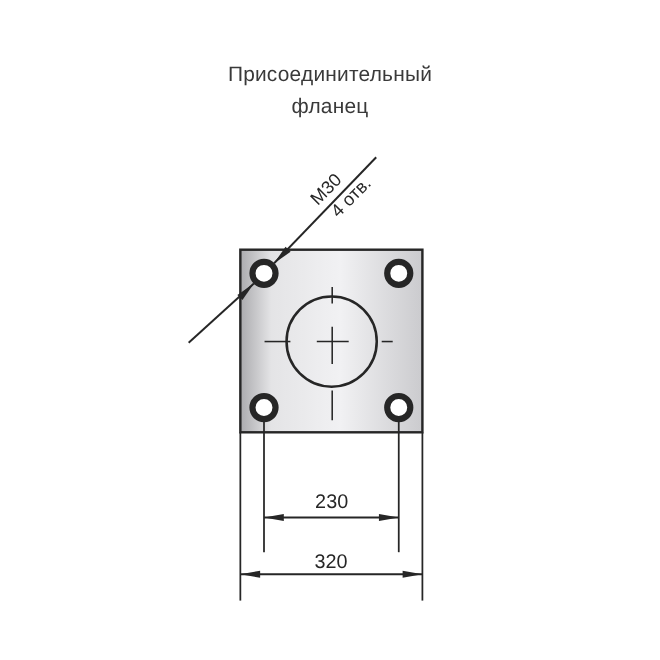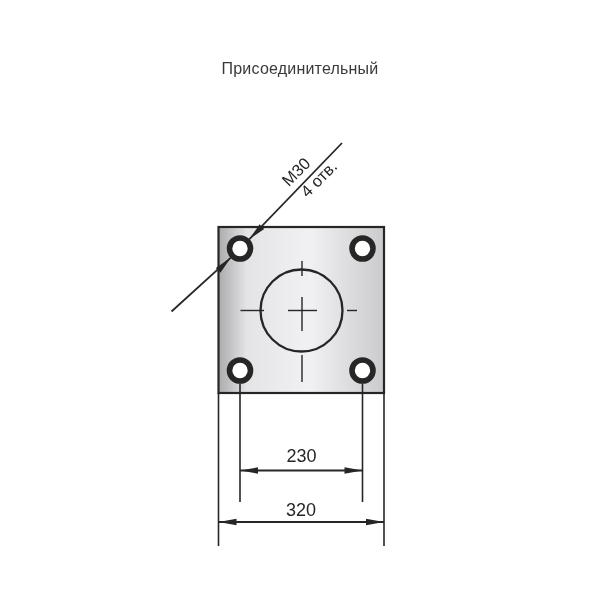--- a/index.html
+++ b/index.html
@@ -5,21 +5,21 @@
   html,body { margin:0; padding:0; background:#ffffff; }
   .canvas {
     position:relative; width:600px; height:600px; overflow:hidden;
     background: var(--page-bg, #ffffff);
     font-family:"Liberation Sans", sans-serif;
   }
   .title {
     position:absolute; top:54px; left:0; width:100%;
     text-align:center;
     color: var(--title-text, #3a3a3a);
-    font-size:16px; line-height:29px; font-weight:400; letter-spacing:0.2px;
+    font-size:19px; line-height:29px; font-weight:400; letter-spacing:0.2px;
   }
   svg.drawing { position:absolute; left:0; top:0; }
   svg text {
     fill: var(--ink, #262626);
     font-family:"Liberation Sans", sans-serif;
   }
   .dim-text { font-size:18px; }
   .callout-text { font-size:16.5px; }
   .ink-line   { stroke: var(--ink, #262626); fill:none; }
   .plate      { stroke: var(--ink, #262626); stroke-width:2.2; }
@@ -34,20 +34,21 @@
   .stop-c { stop-color: var(--plate-mid-light, #f1f1f3); }
   .stop-d { stop-color: var(--plate-right-shade, #cbcbce); }
 </style>
 </head>
 <body>
 
 <div class="canvas">
 
   <div class="title">
     <div>Присоединительный</div>
+    <div>фланец</div>
   </div>
 
   <svg class="drawing" width="600" height="600" viewBox="0 0 600 600">
 
     <defs>
       <linearGradient id="plateGrad" x1="0" y1="0" x2="1" y2="0">
         <stop offset="0" class="stop-a"></stop>
         <stop offset="0.17" class="stop-b"></stop>
         <stop offset="0.55" class="stop-c"></stop>
         <stop offset="1" class="stop-d"></stop>

